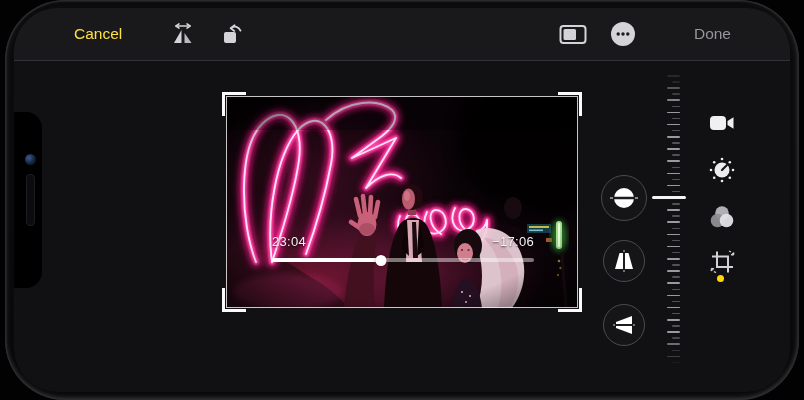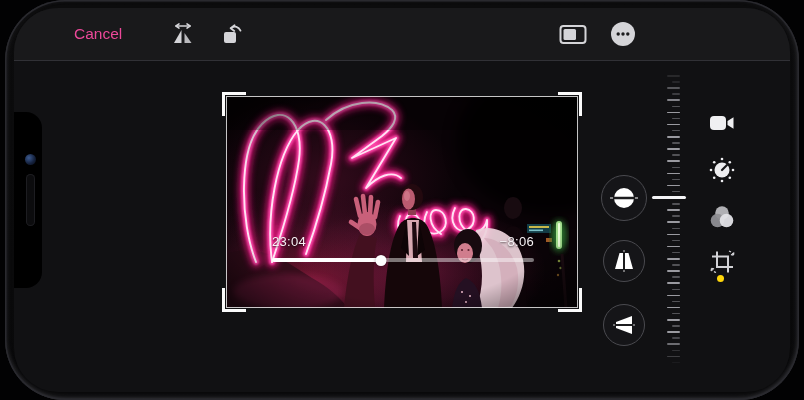--- a/index.html
+++ b/index.html
@@ -18,21 +18,21 @@
   .notch{position:absolute;left:0px;top:104px;width:28px;height:176px;background:#000;
          border-radius:0 16px 16px 0;}
   .notch .camera{position:absolute;left:11px;top:42px;width:11px;height:11px;border-radius:50%;
          background:radial-gradient(circle at 35% 35%,#3c5a8f 0%,#16233f 55%,#05080f 100%);}
   .notch .speaker{position:absolute;left:12px;top:62px;width:9px;height:52px;border-radius:5px;
          background:#0c0c0e;box-shadow:inset 0 0 0 1px #1d1d21;}
   
   .topbar{position:absolute;left:0;top:0;width:100%;height:52px;background:#19191b;
           border-bottom:1px solid #313136;}
   .tb-item{position:absolute;top:0;height:52px;display:flex;align-items:center;}
-  .cancel{left:60px;color:#ec4899;font-size:15.5px;}
+  .cancel{left:60px;color:#fde047;font-size:15.5px;}
   .done{right:59px;color:#96969b;font-size:15.5px;}
   .tb-icon{justify-content:center;}
   .tb-icon svg{display:block;}
   
   .video-wrap{position:absolute;left:212px;top:88px;width:352px;height:212px;background:#0a0307;}
   .video-wrap svg.art{position:absolute;left:0;top:0;}
   .crop-border{position:absolute;inset:0;border:1px solid rgba(252,252,252,.78);pointer-events:none;}
   .bracket{position:absolute;width:21px;height:21px;border:0 solid #fbfbfb;}
   .br-tl{left:-4px;top:-4px;border-left-width:3px;border-top-width:3px;}
   .br-tr{right:-4px;top:-4px;border-right-width:3px;border-top-width:3px;}
@@ -109,20 +109,21 @@
         <span>
           <svg width="26" height="26" viewBox="0 0 26 26">
             <circle cx="13" cy="13" r="12" fill="#d4d4d8"></circle>
             <circle cx="8.2" cy="13" r="1.7" fill="#1b1b1d"></circle>
             <circle cx="13" cy="13" r="1.7" fill="#1b1b1d"></circle>
             <circle cx="17.8" cy="13" r="1.7" fill="#1b1b1d"></circle>
           </svg>
         </span>
       </div>
 
+      <div class="tb-item done">Done</div>
     </div>
 
     <div class="video-wrap">
       <svg class="art" width="352" height="212" viewBox="0 0 352 212">
         <defs>
           <radialGradient id="gRed" cx="50%" cy="50%" r="50%">
             <stop offset="0%" stop-color="#7b1733" stop-opacity="0.95"></stop>
             <stop offset="55%" stop-color="#451025" stop-opacity="0.6"></stop>
             <stop offset="100%" stop-color="#1a0510" stop-opacity="0"></stop>
           </radialGradient>
@@ -238,21 +239,21 @@
           <circle cx="334.5" cy="172" r="1.2" fill="#9db34a" opacity=".7"></circle>
           <circle cx="332" cy="179" r="1.2" fill="#b8812f" opacity=".7"></circle>
           <path d="M336,158 L340,212" stroke="#1c0c12" stroke-width="3"></path>
         </g>
 
         <rect width="352" height="212" fill="url(#gVin)"></rect>
         <rect width="352" height="34" fill="#000" opacity=".28"></rect>
       </svg>
 
       <div class="time time-elapsed">23:04</div>
-      <div class="time time-remaining">−8:06</div>
+      <div class="time time-remaining">−17:06</div>
       <div class="track">
         <div class="fill" style="width: 41.6%;"></div>
       </div>
       <div class="thumb" style="left: 108.992px;"></div>
 
       <div class="crop-border"></div>
       <div class="bracket br-tl"></div>
       <div class="bracket br-tr"></div>
       <div class="bracket br-bl"></div>
       <div class="bracket br-br"></div>

